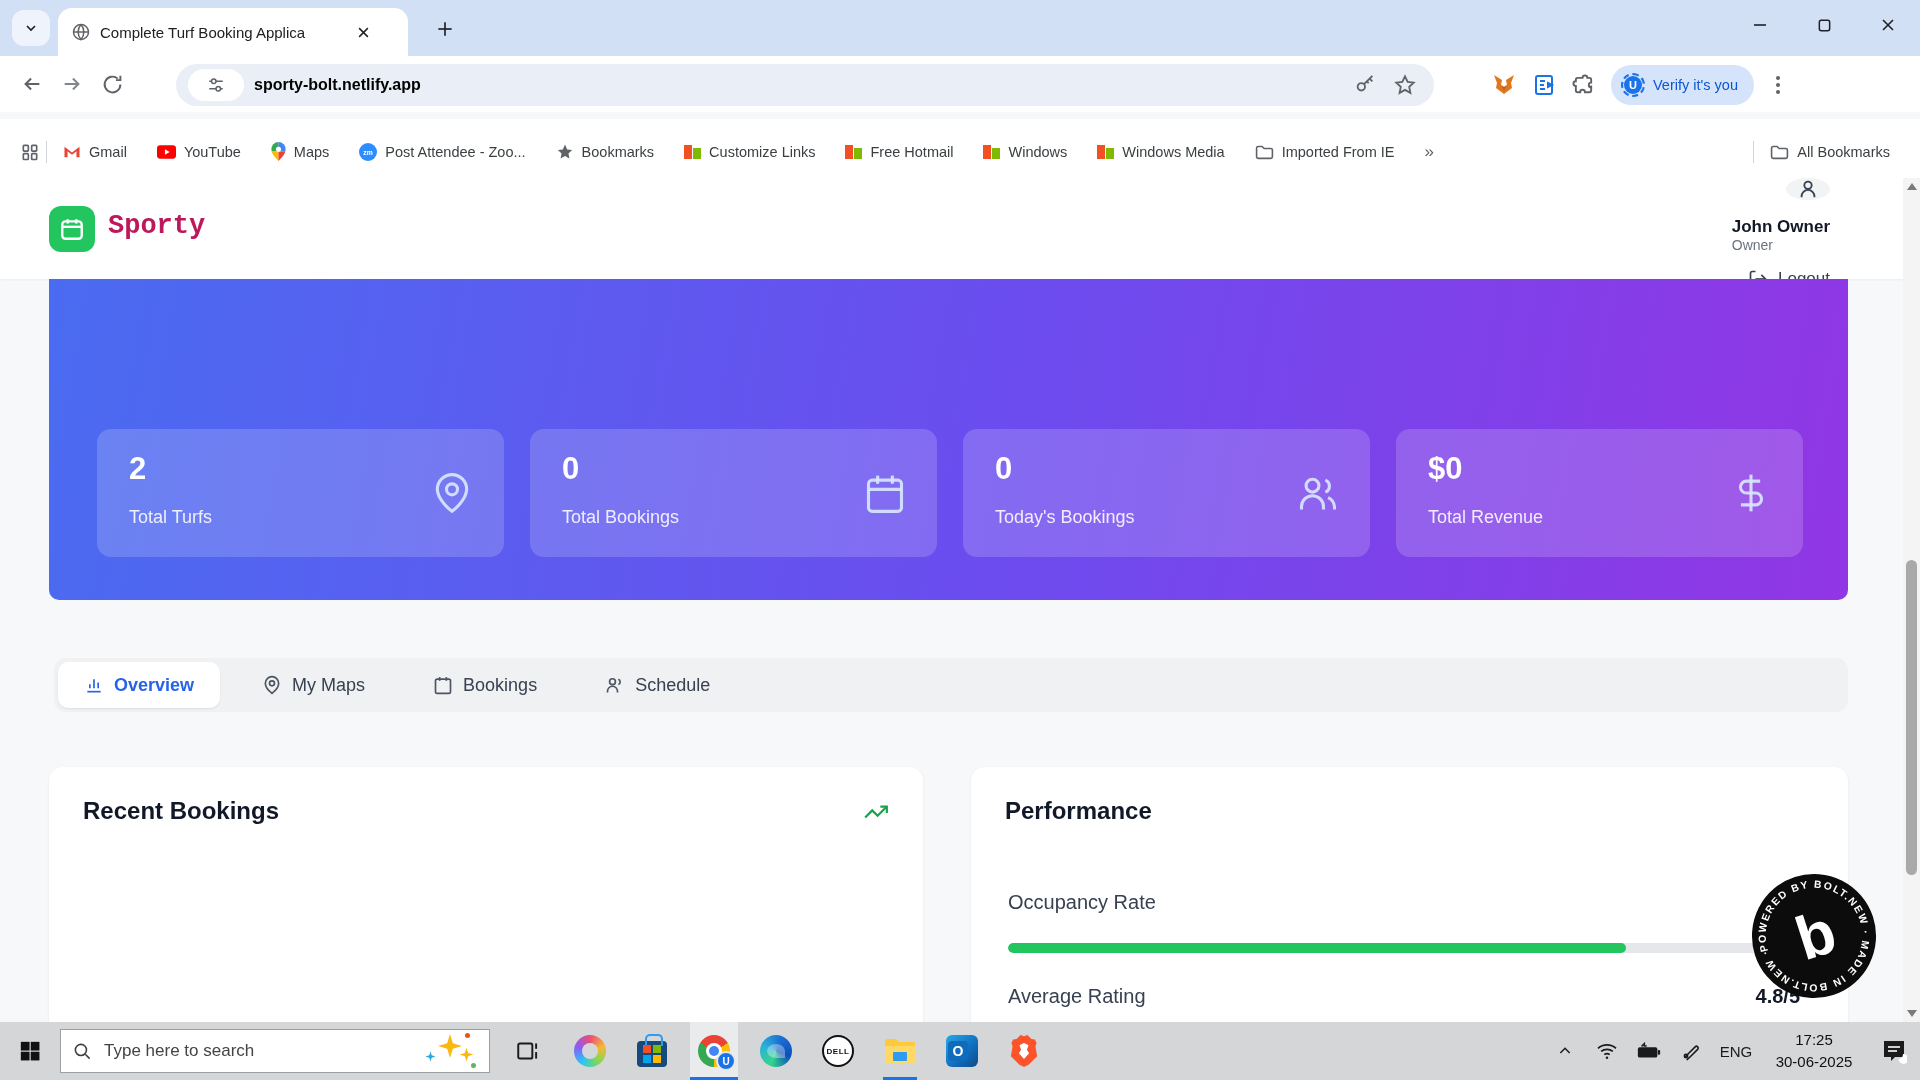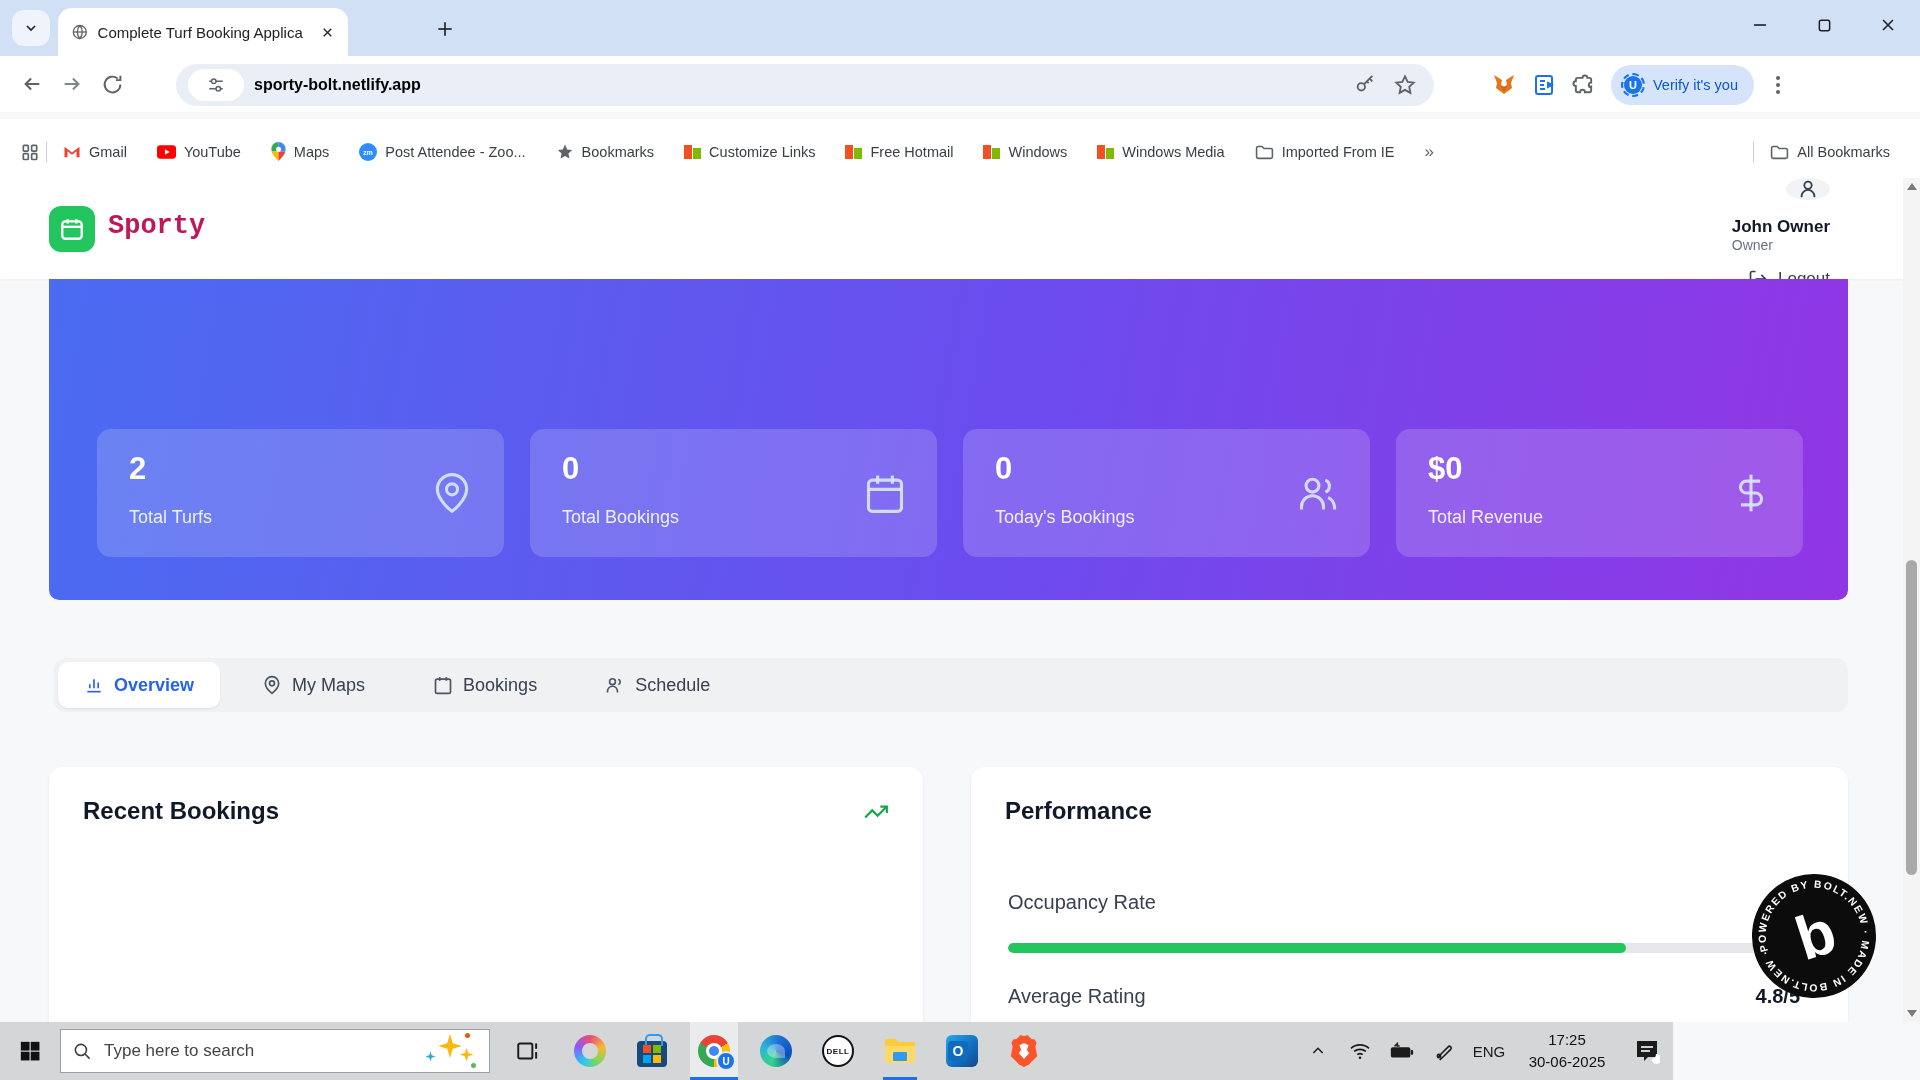--- a/index.html
+++ b/index.html
@@ -5,21 +5,21 @@
   * { margin:0; padding:0; box-sizing:border-box; }
   html,body { width:1920px; height:1080px; overflow:hidden; background:#f7f8fa;
     font-family:"Liberation Sans", sans-serif; }
   #screen { position:absolute; inset:0; width:1920px; height:1080px; }
   svg { display:block; }
 
   
   #tabstrip { position:absolute; left:0; top:0; width:1920px; height:56px; background:#d2e0f6; }
   .tab-search { position:absolute; left:12px; top:10px; width:38px; height:36px; border-radius:12px;
     background:rgba(255,255,255,.65); display:flex; align-items:center; justify-content:center; }
-  .active-tab { position:absolute; left:58px; top:8px; width:290px; height:48px; background:#fff;
+  .active-tab { position:absolute; left:58px; top:8px; width:350px; height:48px; background:#fff;
     border-radius:14px 14px 0 0; display:flex; align-items:center; padding:0 14px; gap:10px; }
   .tab-title { font-size:15px; color:#202124; white-space:nowrap; overflow:hidden; width:246px; }
   .newtab-btn { position:absolute; left:430px; top:14px; width:30px; height:30px; display:flex;
     align-items:center; justify-content:center; border-radius:8px; }
   .win-controls { position:absolute; right:0; top:0; height:50px; display:flex; }
   .win-btn { width:64px; height:50px; display:flex; align-items:center; justify-content:center; }
 
   
   #toolbar { position:absolute; left:0; top:56px; width:1920px; height:56px; background:#ffffff;
     display:flex; align-items:center; }
@@ -110,21 +110,21 @@
   #scrollbar { position:absolute; right:0; top:0; width:17px; height:844px; background:#f4f4f4; z-index:6; }
   .sb-arrow { position:absolute; left:0; width:17px; height:17px; display:flex; align-items:center; justify-content:center; }
   .sb-up { top:0; } .sb-down { bottom:0; }
   .tri-up { width:0; height:0; border-left:5px solid transparent; border-right:5px solid transparent;
     border-bottom:7px solid #7a7a7a; }
   .tri-down { width:0; height:0; border-left:5px solid transparent; border-right:5px solid transparent;
     border-top:7px solid #7a7a7a; }
   .sb-thumb { position:absolute; left:3px; top:382px; width:11px; height:315px; border-radius:6px; background:#a9a9a9; }
 
   
-  #taskbar { position:absolute; left:0; top:1022px; width:1673px; height:58px; background:#d4d6d8;
+  #taskbar { position:absolute; left:0; top:1022px; width:1920px; height:58px; background:#d4d6d8;
     z-index:10; display:flex; align-items:center; }
   .tb-start { width:60px; height:58px; display:flex; align-items:center; justify-content:center; }
   .tb-search { width:430px; height:44px; background:#fff; border:1px solid #9aa0a6; display:flex;
     align-items:center; padding:0 12px; gap:12px; position:relative; }
   .tb-search-txt { font-size:17px; color:#444; flex:1; }
   .sparkles { position:relative; width:52px; height:40px; }
   .sp { position:absolute; }
   .tb-cell { width:48px; height:58px; display:flex; align-items:center; justify-content:center; position:relative; margin-left:14px; }
   .tb-cell.active-app { background:rgba(255,255,255,.5); }
   .underline { position:absolute; bottom:0; height:3px; background:#1a73e8; }

